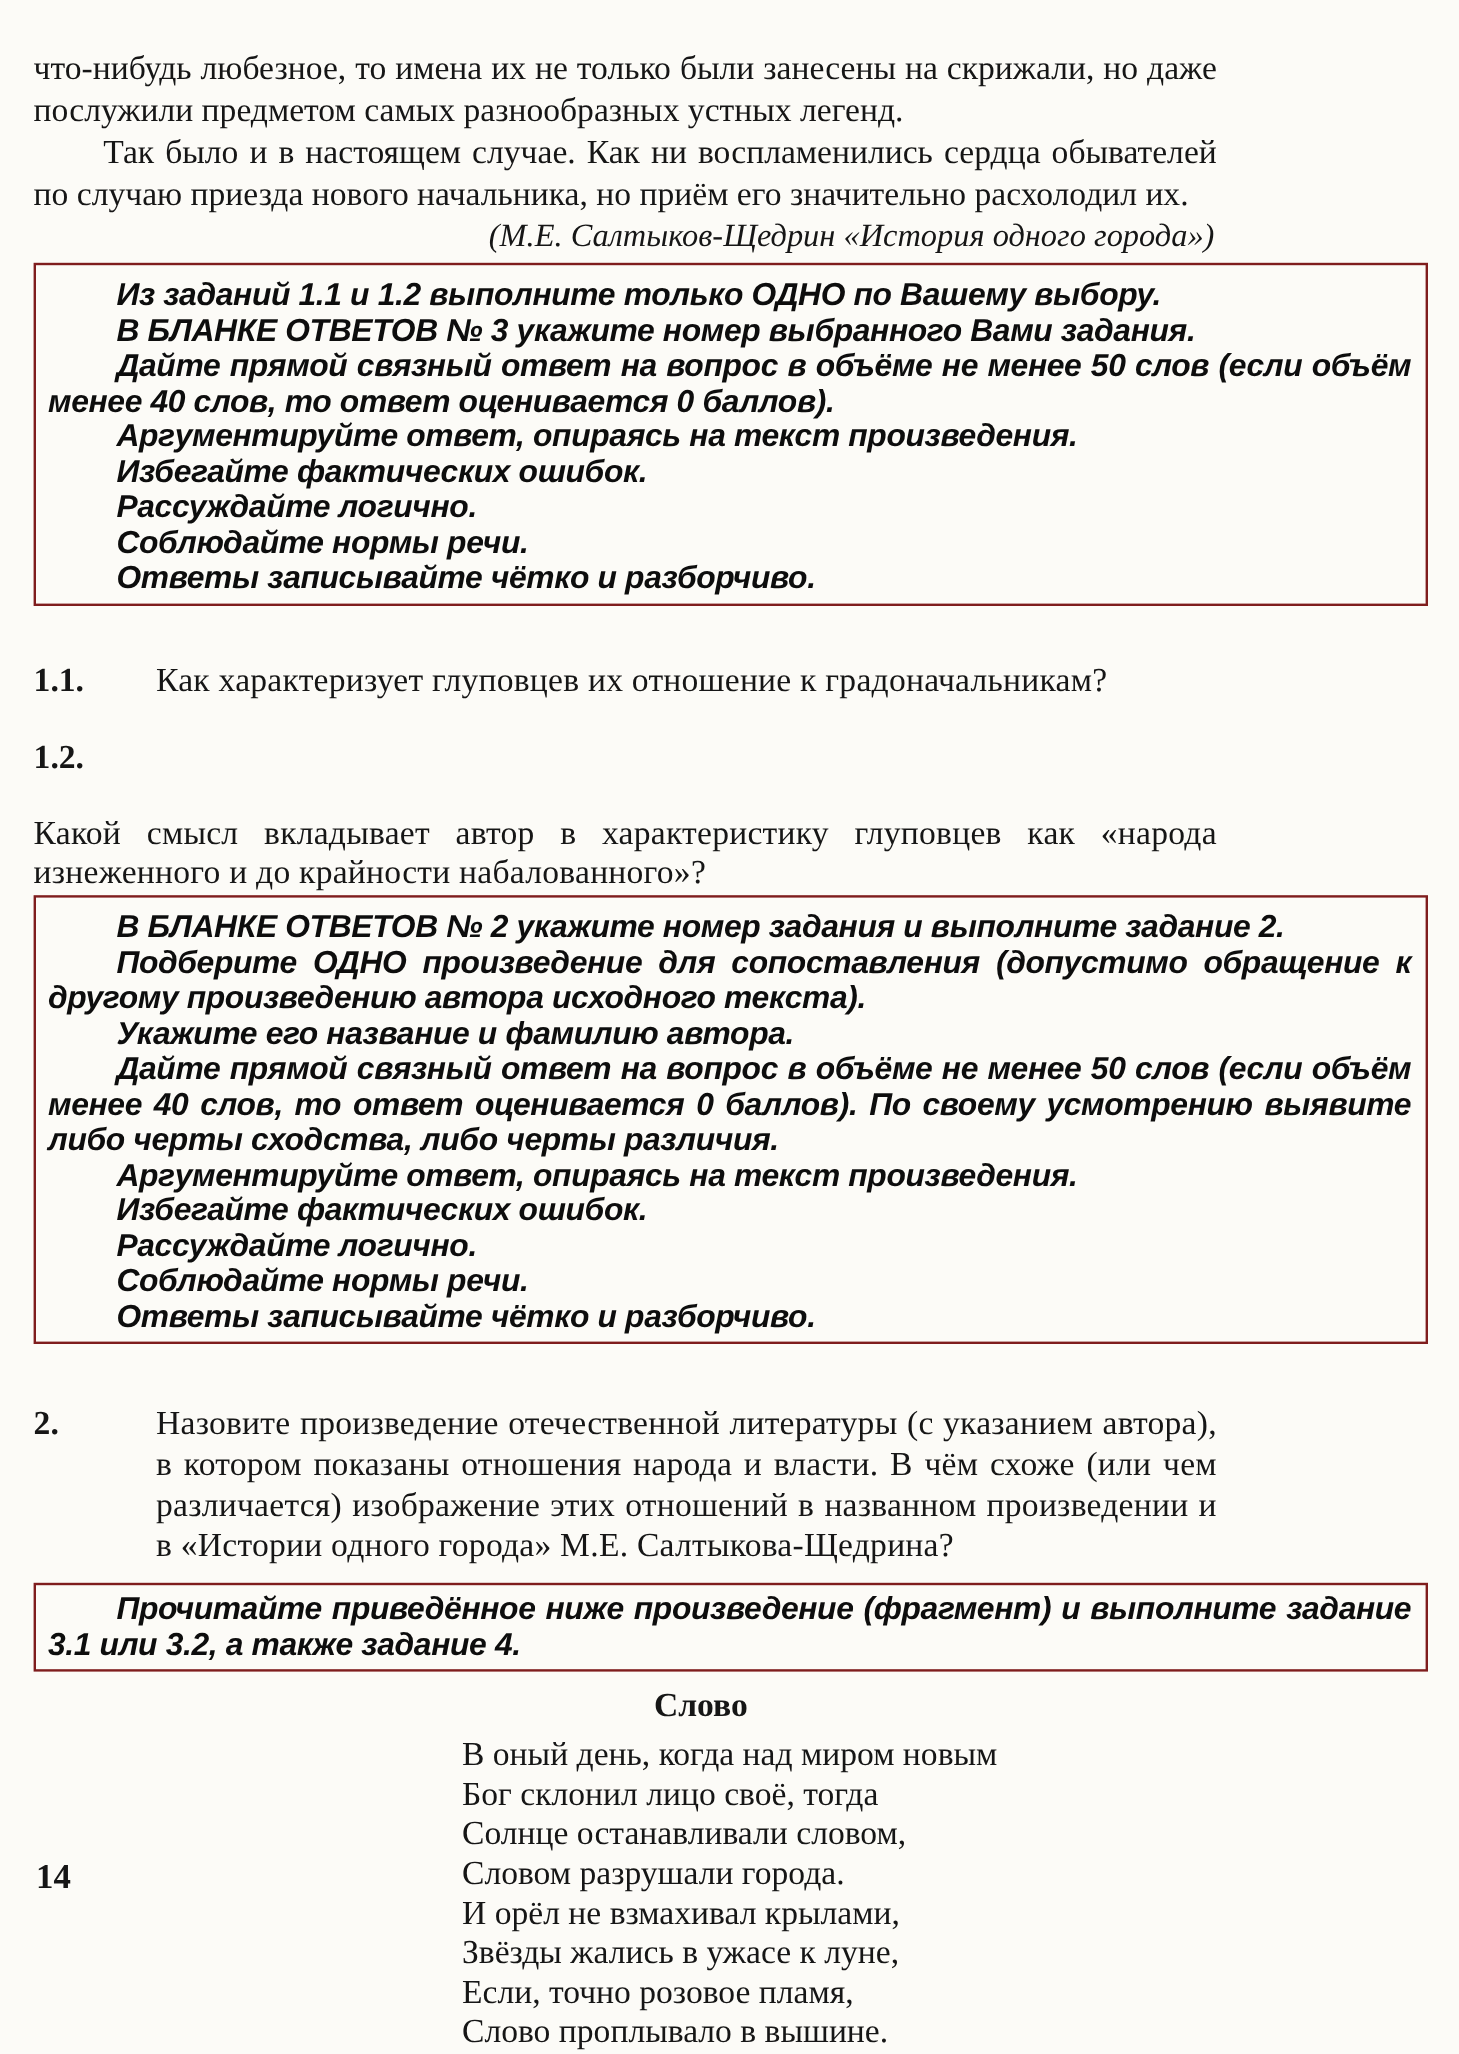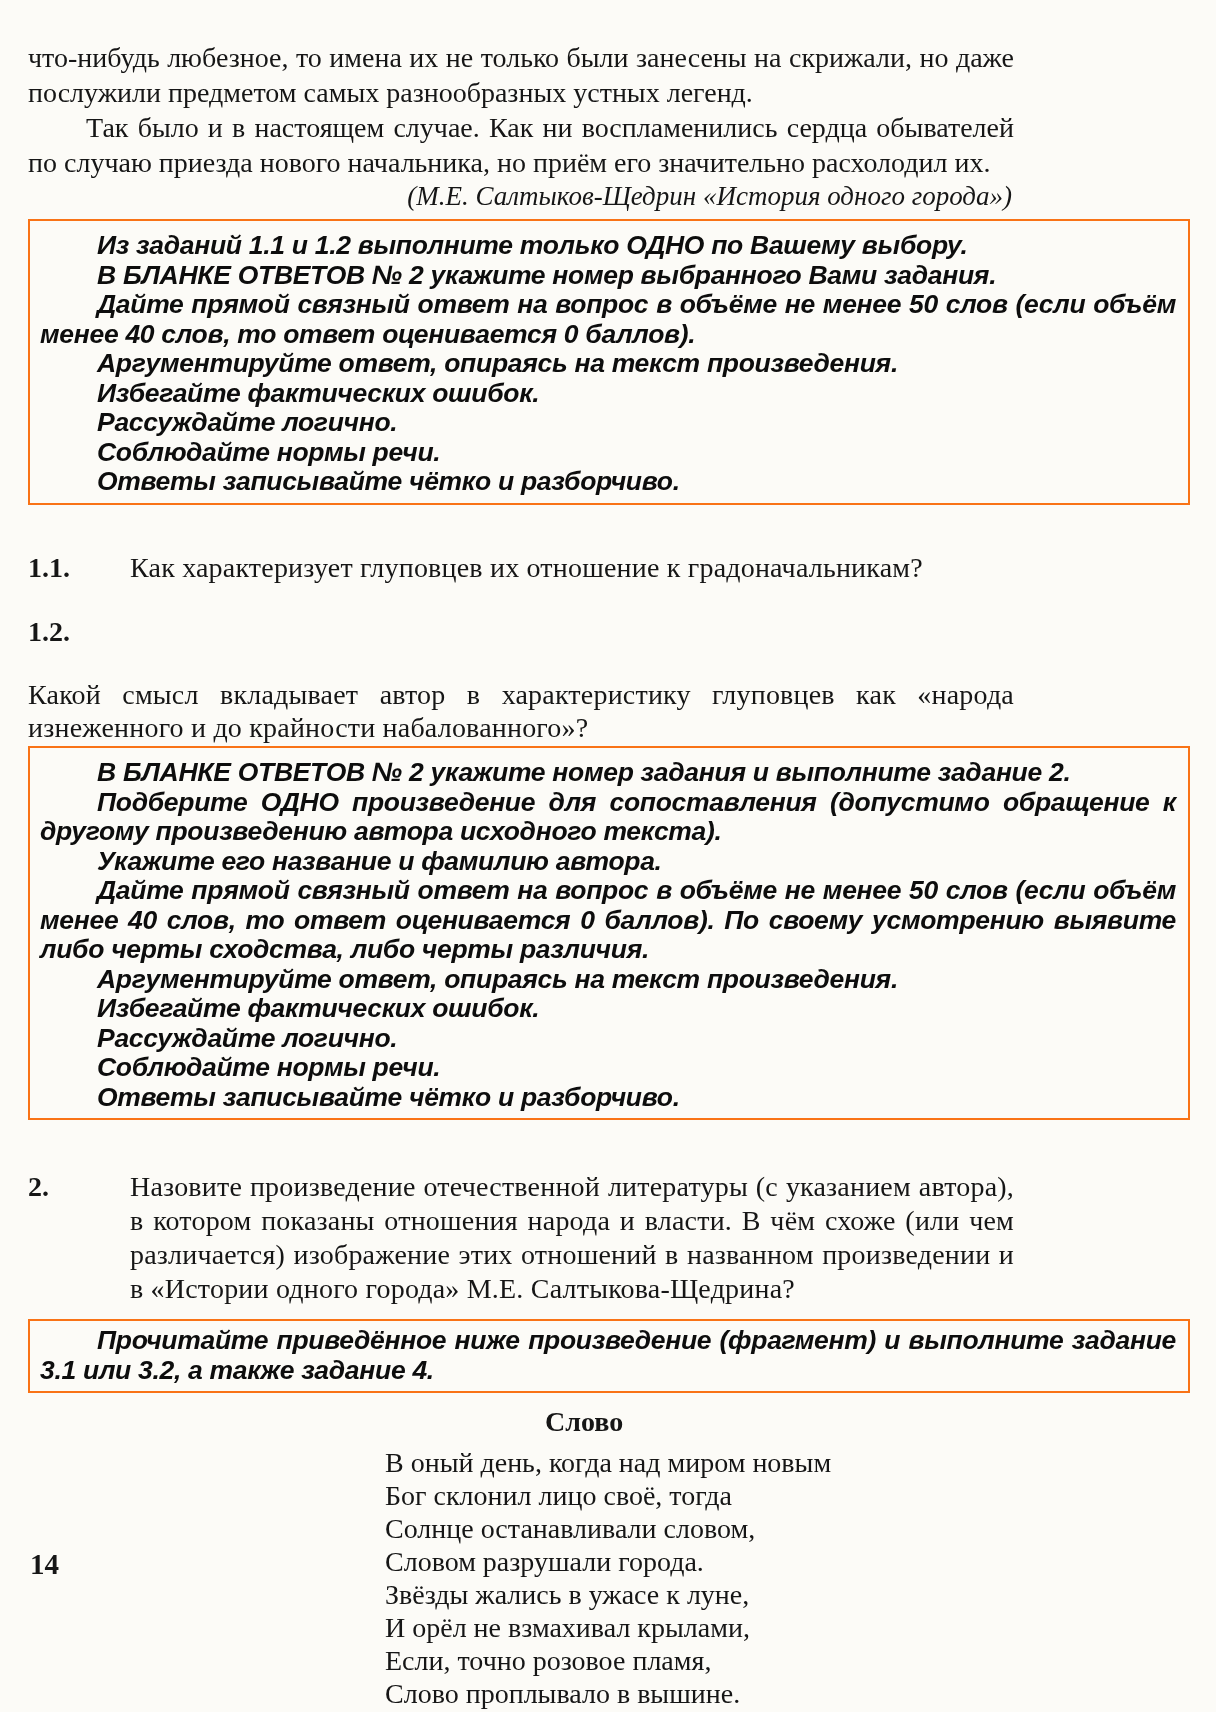--- a/index.html
+++ b/index.html
@@ -27,21 +27,21 @@
     text-align: right;
     font-style: italic;
     font-size: 27px;
     line-height: 33px;
     padding-right: 2px;
   }
 
   
   .rule-box {
     width: 1162px;
-    border: 2px solid #f97316;
+    border: 2px solid #7f1d1d;
     background: #fcfbf7;
     padding: 10px 12px 6px 10px;
     font-family: "Liberation Sans", sans-serif;
     font-weight: bold;
     font-style: italic;
     font-size: 26.5px;
     letter-spacing: -0.3px;
     line-height: 29.5px;
     color: #0d0d0d;
     text-align: justify;
@@ -84,21 +84,21 @@
 <div class="page">
 
   <section class="excerpt">
     <p>что-нибудь любезное, то имена их не только были занесены на скрижали, но даже послужили предметом самых разнообразных устных легенд.</p>
     <p class="indent">Так было и в настоящем случае. Как ни воспламенились сердца обывателей по случаю приезда нового начальника, но приём его значительно расхолодил их.</p>
     <div class="attribution">(М.Е. Салтыков-Щедрин «История одного города»)</div>
   </section>
 
   <section class="rule-box box1">
     <p>Из заданий 1.1 и 1.2 выполните только ОДНО по Вашему выбору.</p>
-    <p>В БЛАНКЕ ОТВЕТОВ № 2 укажите номер выбранного Вами задания.</p>
+    <p>В БЛАНКЕ ОТВЕТОВ № 3 укажите номер выбранного Вами задания.</p>
     <p>Дайте прямой связный ответ на вопрос в объёме не менее 50 слов (если объём менее 40 слов, то ответ оценивается 0 баллов).</p>
     <p>Аргументируйте ответ, опираясь на текст произведения.</p>
     <p>Избегайте фактических ошибок.</p>
     <p>Рассуждайте логично.</p>
     <p>Соблюдайте нормы речи.</p>
     <p>Ответы записывайте чётко и разборчиво.</p>
   </section>
 
   <div class="question q11">
     <span class="qnum">1.1.</span>
@@ -131,22 +131,22 @@
     <p>Прочитайте приведённое ниже произведение (фрагмент) и выполните задание 3.1 или 3.2, а также задание 4.</p>
   </section>
 
   <div class="poem">
     <div class="poem-title">Слово</div>
     <div class="poem-lines">
       <div class="poem-line">В оный день, когда над миром новым</div>
       <div class="poem-line">Бог склонил лицо своё, тогда</div>
       <div class="poem-line">Солнце останавливали словом,</div>
       <div class="poem-line">Словом разрушали города.</div>
+      <div class="poem-line">И орёл не взмахивал крылами,</div>
       <div class="poem-line">Звёзды жались в ужасе к луне,</div>
-      <div class="poem-line">И орёл не взмахивал крылами,</div>
       <div class="poem-line">Если, точно розовое пламя,</div>
       <div class="poem-line">Слово проплывало в вышине.</div>
     </div>
   </div>
 
   <div class="page-number">14</div>
 
 </div>
 
 </body></html>

